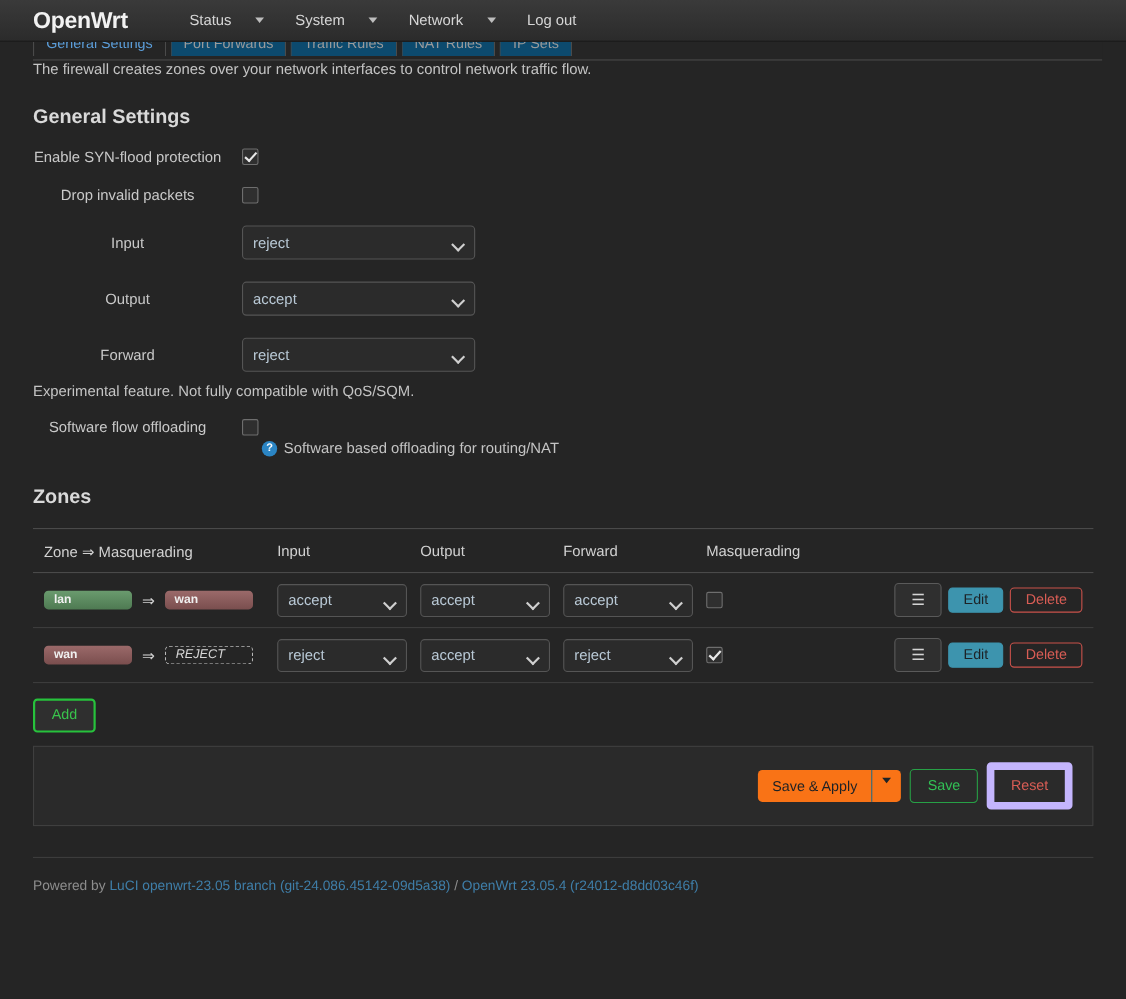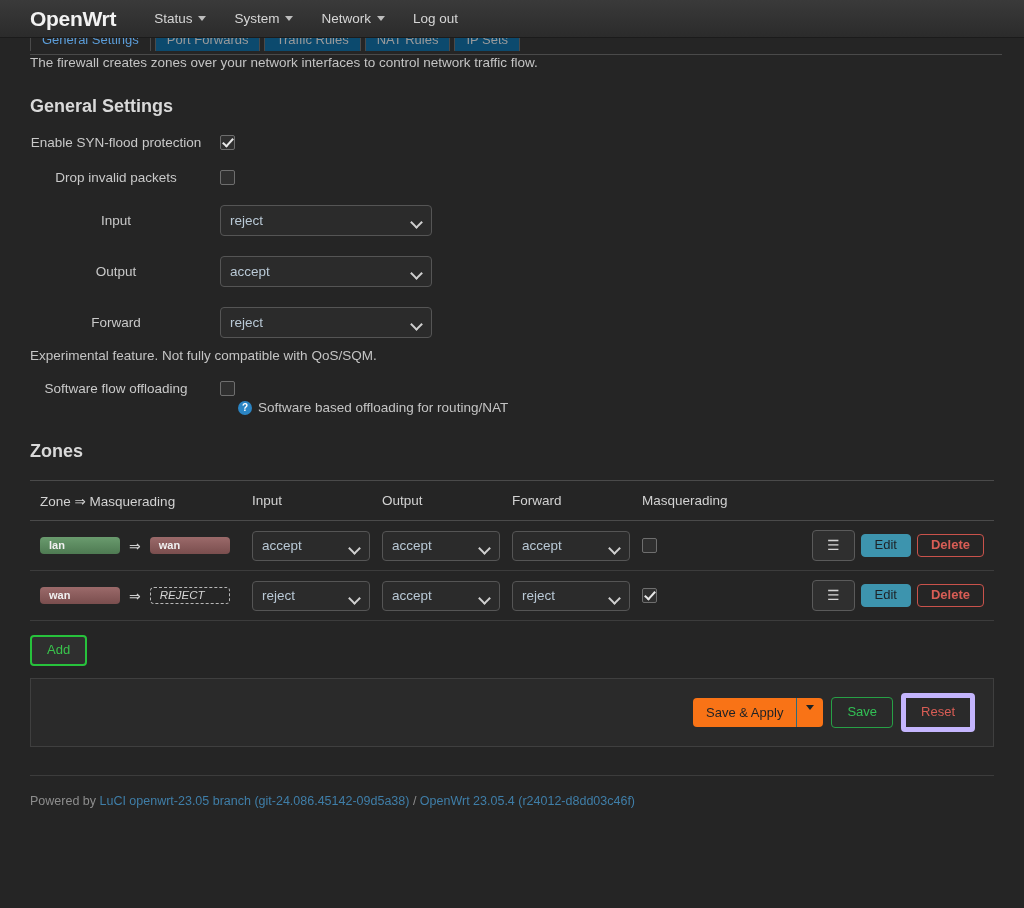--- a/index.html
+++ b/index.html
@@ -21,30 +21,30 @@
     display: flex;
     align-items: center;
     padding-left: 30px;
     z-index: 5;
   }
   .brand {
     font-size: 21px;
     font-weight: bold;
     color: #f2f2f2;
     letter-spacing: -0.3px;
-    margin-right: 38px;
+    margin-right: 56px;
   }
   .nav-items { display: flex; align-items: center; gap: 28px; }
   .nav-item {
     font-size: 13.5px;
     color: #d6d6d6;
     cursor: pointer;
     display: flex;
     align-items: center;
-    gap: 6px;
+    gap: 22px;
   }
   .caret {
     width: 0; height: 0;
     border-left: 4px solid transparent;
     border-right: 4px solid transparent;
     border-top: 5px solid #bdbdbd;
     display: inline-block;
   }
 
   
@@ -261,36 +261,35 @@
     font-size: 14px;
   }
   .btn-edit {
     background: #3d94ae;
     color: #1d2226;
     border-color: #3d94ae;
   }
   .btn-delete {
     border-color: #c9524b;
     color: #d95d55;
-    font-weight: bold;
   }
   .btn-add {
     border: 2px solid #27c23c;
     color: #39c44c;
     background: #2f2f2f;
     padding: 5px 15px;
   }
   .btn-save {
     border: 1px solid #27a046;
     color: #32c055;
     background: transparent;
     padding: 6px 15px;
   }
   .btn-reset {
-    border: 5px solid #c4b5fd;
+    border: 7px solid #c4b5fd;
     color: #d95d55;
     background: transparent;
     padding: 6px 15px;
   }
   .split {
     display: flex;
     align-items: flex-start;
     background: #f97316;
     border-radius: 4px;
     overflow: hidden;

